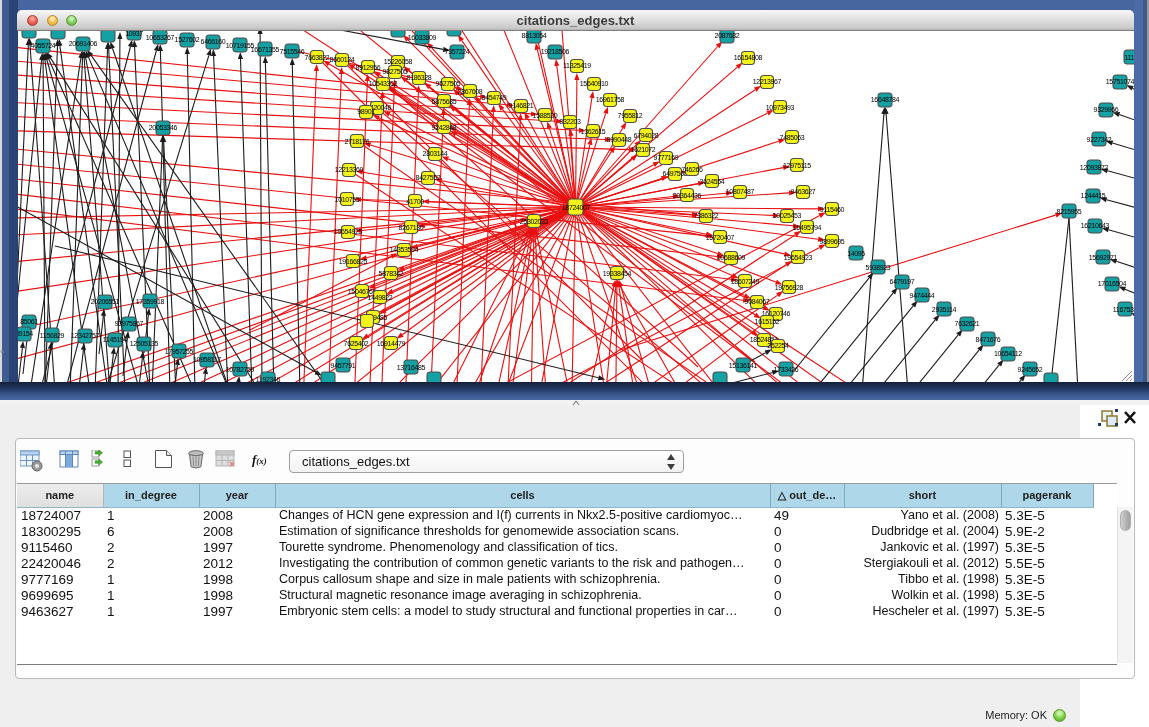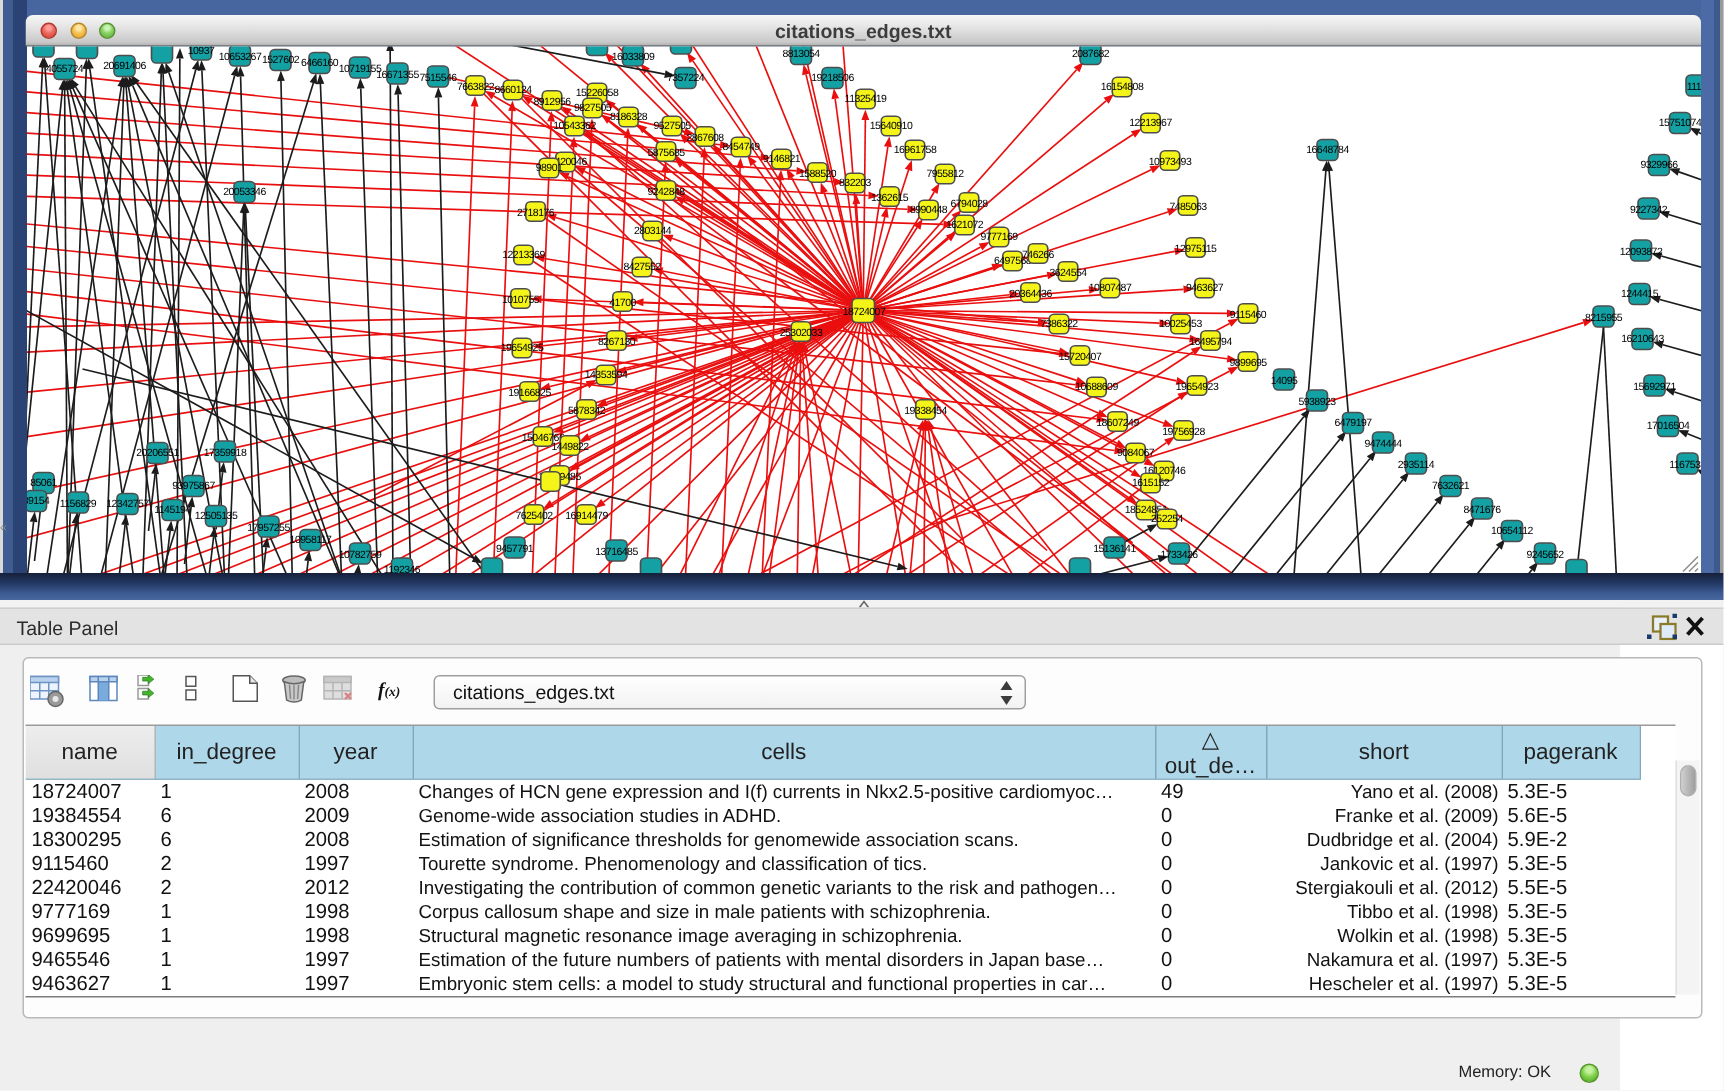--- a/index.html
+++ b/index.html
@@ -16,37 +16,37 @@
 #tl2{left:47px;background:radial-gradient(circle at 50% 30%,#ffe7a8 0 18%,#f5c456 45%,#dfa023 100%);border:0.5px solid #b8862a}
 #tl3{left:66px;background:radial-gradient(circle at 50% 30%,#c8f3b4 0 18%,#8ad467 45%,#5aa834 100%);border:0.5px solid #5a9434}
 #canvas{position:absolute;left:18px;top:31px;width:1116px;height:351px;background:#fff}
 
 #tpbar{position:absolute;left:0;top:405px;width:1149px;height:25px;background:#e3e3e3;border-top:1px solid #cfcfcf;border-bottom:1px solid #cbcbcb}
 #tpbar .t{position:absolute;left:11px;top:5px;font-size:13px;color:#2b2b2b}
 #splitter{position:absolute;left:0;top:400px;width:1149px;height:5px;background:#f2f2f2}
 #panelbox{position:absolute;left:15px;top:438px;width:1120px;height:241px;background:#fdfdfd;border:1px solid #b9b9b9;border-radius:4px}
 #tblwrap{position:absolute;left:17px;top:483px;width:1100px;height:182px;background:#fff;overflow:hidden;border-top:1px solid #9a9a9a;border-bottom:1px solid #7c7c7c}
 table{border-collapse:collapse;table-layout:fixed;width:1076px;font-size:13.5px}
-th{background:#aed7e9;font-weight:normal;font-size:15px;height:23px;border-right:1px solid #7fa9bd;border-bottom:1px solid #8fb5c7;color:#222}
+th{background:#aed7e9;font-weight:bold;font-size:11px;height:23px;border-right:1px solid #7fa9bd;border-bottom:1px solid #8fb5c7;color:#222}
 th.g{background:linear-gradient(180deg,#ededed,#dfdfdf);border-right:1px solid #b5b5b5}
 td{height:16px;color:#111;white-space:nowrap;overflow:hidden;padding:0 2px 0 4px}
 td.c3,td.c5{font-size:12.5px}
 .c0{width:86px}.c1{width:96px}.c2{width:76px}.c3{width:495px}.c4{width:74px}.c5{width:157px}.c6{width:92px}
 td.c5{text-align:right}
 #vsb{position:absolute;left:1117px;top:507px;width:16px;height:156px;background:#f4f4f4;border-left:1px solid #e0e0e0}
 #vsb .thumb{position:absolute;left:2px;top:3px;width:11px;height:21px;border-radius:6px;background:linear-gradient(90deg,#cfcfcf,#9f9f9f);border:0.5px solid #b0b0b0}
 
 #toolbar{position:absolute;left:17px;top:440px;width:1100px;height:42px;background:#fdfdfd}
 #combo{position:absolute;left:289px;top:450px;width:395px;height:23px;background:linear-gradient(180deg,#ffffff,#f2f2f2);border:1px solid #9f9f9f;border-radius:4px;font-size:13px;color:#111;line-height:21px;padding-left:12px}
 
 #tabs{position:absolute;left:430px;top:673px;height:21px;display:flex;font-size:13px}
 #tabs div{height:21px;line-height:21px;padding:0 14px;border:1px solid #9d9d9d;border-left:none;background:linear-gradient(180deg,#ffffff,#ededed);color:#1a1a1a}
 #tabs div:first-child{border-left:1px solid #9d9d9d;border-radius:4px 0 0 4px;background:linear-gradient(180deg,#9a9a9a,#757575);color:#fbfbfb}
 #tabs div:last-child{border-radius:0 4px 4px 0}
-#mem{position:absolute;right:46px;top:709px;font-size:11px;color:#222}
+#mem{position:absolute;right:33px;top:709px;font-size:11px;color:#222}
 #memdot{position:absolute;right:14px;top:709px;width:13px;height:13px;border-radius:50%;background:radial-gradient(circle at 50% 30%,#c4f0a0 0 20%,#7fd24a 50%,#4ca51e 100%);border:0.5px solid #56982e}
 #collapse{position:absolute;left:0px;top:347px;width:5px;height:10px;color:#888;font-size:8px}
 </style></head>
 <body>
 <div id="root">
   <div id="desk"></div>
   <div id="deskL"></div>
   <div id="deskR"></div>
   <div id="deskB"></div>
   <div id="titlebar">
@@ -748,23 +748,20 @@
       <g stroke="#8a8a8a" stroke-width="1">
         <line x1="1122" y1="381" x2="1132" y2="371"></line>
         <line x1="1126" y1="381" x2="1132" y2="375"></line>
         <line x1="1130" y1="381" x2="1132" y2="379"></line>
       </g>
     </svg>
   <div id="splitter"></div>
     <svg width="14" height="8" style="position:absolute;left:569px;top:400px">
       <path d="M4 5 L7 1 L10 5" fill="none" stroke="#666" stroke-width="1"></path>
     </svg>
-  <div id="tpbar">
-      <div class="t">Table Panel</div>
-    </div>
   <svg width="40" height="18" style="position:absolute;left:1098px;top:409px">
     <rect x="4" y="2" width="10" height="10" fill="#e8f0fa" stroke="#8a7a2a" stroke-width="1.5"></rect>
     <rect x="9" y="7" width="10" height="10" fill="#dfeafa" stroke="#8a7a2a" stroke-width="1.5"></rect>
     <rect x="17" y="0" width="3" height="3" fill="#1a3a6a"></rect>
       <rect x="0" y="14" width="3" height="3" fill="#1a3a6a"></rect>
       <rect x="17" y="14" width="3" height="3" fill="#1a3a6a"></rect>
     <path d="M27 3 L37 14 M37 3 L27 14" stroke="#111" stroke-width="2.6"></path>
   </svg>
   <div id="panelbox"></div>
   <div id="toolbar"></div>
@@ -844,29 +841,20 @@
             <th style="background:#fff;border:none"></th>
           </tr>
     <tr>
             <td class="c0">18724007</td>
             <td class="c1">1</td>
             <td class="c2">2008</td>
             <td class="c3">Changes of HCN gene expression and I(f) currents in Nkx2.5-positive cardiomyoc…</td>
             <td class="c4">49</td>
             <td class="c5">Yano et al. (2008)</td>
             <td class="c6">5.3E-5</td>
-          </tr>
-          <tr>
-            <td class="c0">19384554</td>
-            <td class="c1">6</td>
-            <td class="c2">2009</td>
-            <td class="c3">Genome-wide association studies in ADHD.</td>
-            <td class="c4">0</td>
-            <td class="c5">Franke et al. (2009)</td>
-            <td class="c6">5.6E-5</td>
           </tr>
           <tr>
             <td class="c0">18300295</td>
             <td class="c1">6</td>
             <td class="c2">2008</td>
             <td class="c3">Estimation of significance thresholds for genomewide association scans.</td>
             <td class="c4">0</td>
             <td class="c5">Dudbridge et al. (2004)</td>
             <td class="c6">5.9E-2</td>
           </tr>
@@ -900,29 +888,20 @@
           <tr>
             <td class="c0">9699695</td>
             <td class="c1">1</td>
             <td class="c2">1998</td>
             <td class="c3">Structural magnetic resonance image averaging in schizophrenia.</td>
             <td class="c4">0</td>
             <td class="c5">Wolkin et al. (1998)</td>
             <td class="c6">5.3E-5</td>
           </tr>
           <tr>
-            <td class="c0">9465546</td>
-            <td class="c1">1</td>
-            <td class="c2">1997</td>
-            <td class="c3">Estimation of the future numbers of patients with mental disorders in Japan base…</td>
-            <td class="c4">0</td>
-            <td class="c5">Nakamura et al. (1997)</td>
-            <td class="c6">5.3E-5</td>
-          </tr>
-          <tr>
             <td class="c0">9463627</td>
             <td class="c1">1</td>
             <td class="c2">1997</td>
             <td class="c3">Embryonic stem cells: a model to study structural and functional properties in car…</td>
             <td class="c4">0</td>
             <td class="c5">Hescheler et al. (1997)</td>
             <td class="c6">5.3E-5</td>
           </tr>
   </tbody>
       </table>

